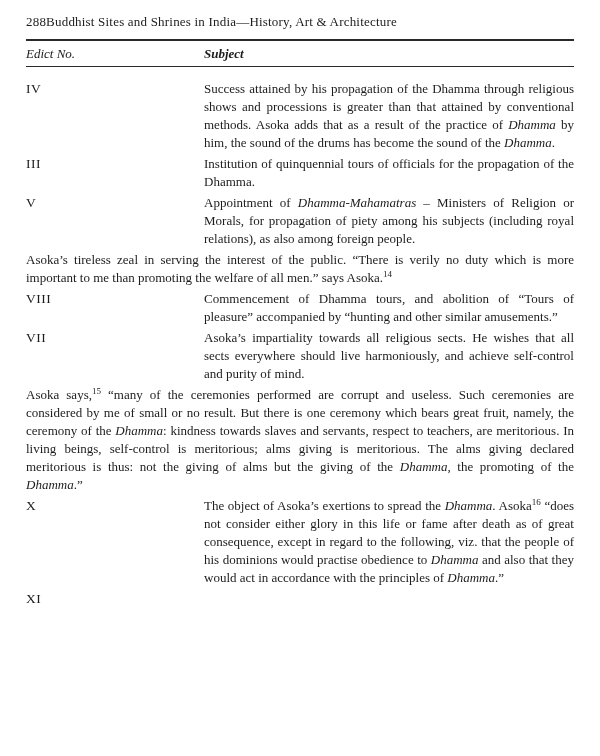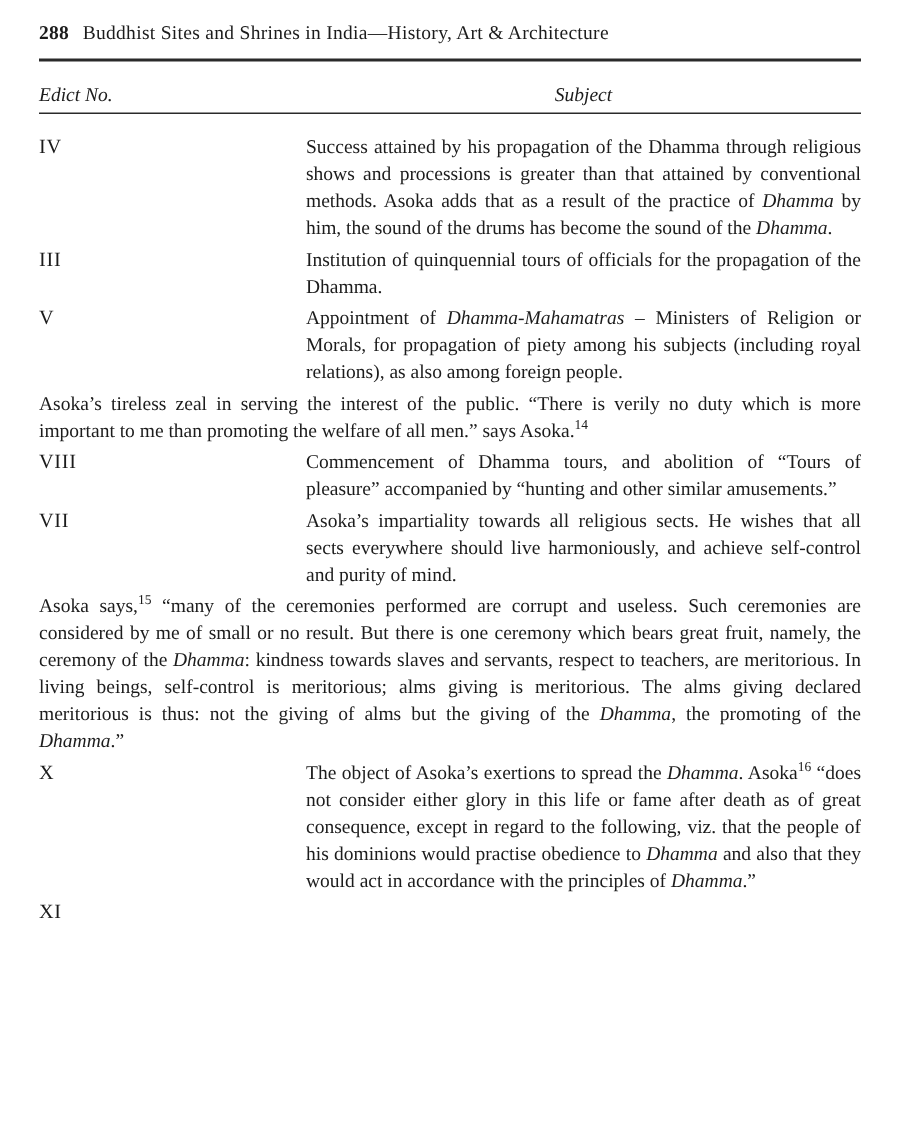--- a/index.html
+++ b/index.html
@@ -17,41 +17,41 @@
     font-family: "Liberation Serif", serif;
     padding: 14px 26px 0 26px;
     overflow: hidden;
   }
   .page-header {
     font-size: 13px;
     letter-spacing: 0.2px;
     white-space: nowrap;
   }
   .page-num {
-    font-weight: bold;
-    margin-right: 9px;
+    font-weight: normal;
   }
   .rule-thick {
     border-top: 2.5px solid #2a2a2a;
     margin-top: 9px;
   }
   .table-header {
     display: flex;
     align-items: baseline;
     font-style: italic;
     font-size: 13px;
-    padding: 14px 0 4px 0;
+    padding: 5px 0 4px 0;
   }
   .col-edict {
     width: 178px;
     flex: 0 0 178px;
   }
   .col-subject {
     flex: 1;
-    text-align: center;
+    text-align: left;
+    font-weight: bold;
   }
   .rule-thin {
     border-top: 1.2px solid #2a2a2a;
   }
   .rows {
     padding-top: 13px;
   }
   .row {
     display: flex;
     margin-bottom: 3px;

